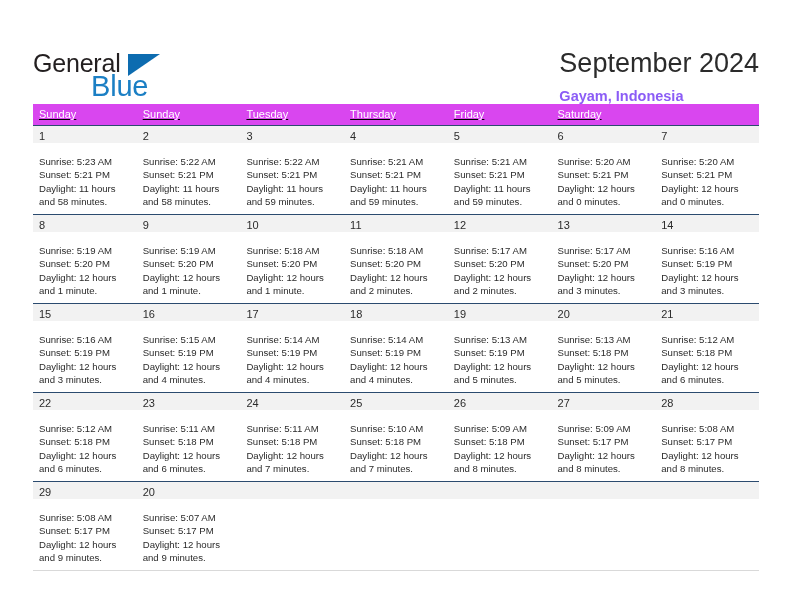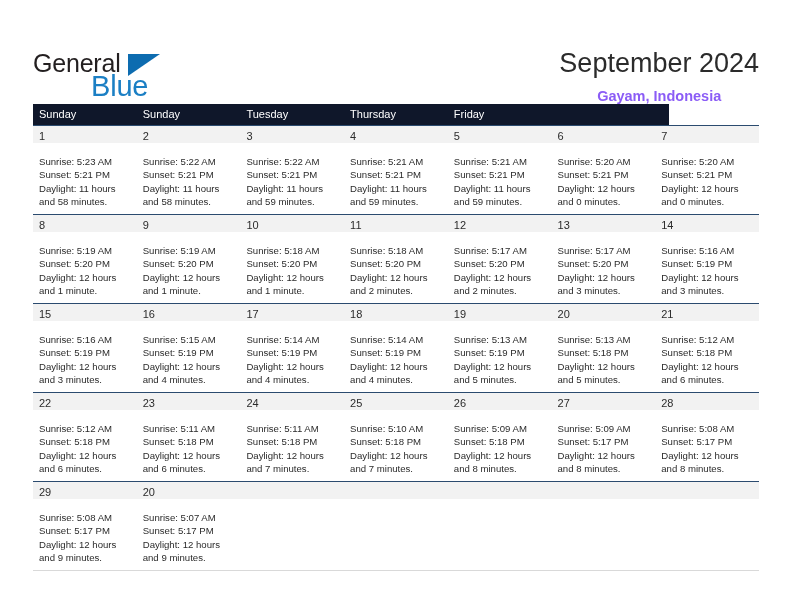--- a/index.html
+++ b/index.html
@@ -59,21 +59,21 @@
     top: 5px;
     width: 0;
     height: 0;
     border-left: 32px solid #0d6cb0;
     border-bottom: 22px solid transparent;
   }
   .title-block {
     position: absolute;
     right: 33px;
     top: 30px;
-    text-align: center;
+    text-align: left;
   }
   .cal-title {
     font-size: 27px;
     color: #2b2b2b;
     line-height: 34px;
     white-space: nowrap;
   }
   .cal-sub {
     font-size: 14.5px;
     color: #8b5cf6;
@@ -85,23 +85,24 @@
 
   
   .cal {
     position: absolute;
     left: 33px;
     top: 104px;
     width: 726px;
   }
   .dow-row {
     display: flex;
-    width: 636px;
+    width: 726px;
     height: 21px;
-    background: #0f172a;
+    background: #d946ef;
+    text-decoration: underline;
   }
   .dow {
     flex: 0 0 103.714px;
     width: 103.714px;
     box-sizing: border-box;
     padding-left: 6px;
     font-size: 11px;
     line-height: 21px;
     color: #ffffff;
     white-space: nowrap;
@@ -174,20 +175,21 @@
   </div>
 
   <div class="cal">
 
     <div class="dow-row">
       <div class="dow">Sunday</div>
       <div class="dow">Sunday</div>
       <div class="dow">Tuesday</div>
       <div class="dow">Thursday</div>
       <div class="dow">Friday</div>
+      <div class="dow">Saturday</div>
     </div>
 
     <div id="weeks-container">
         <div class="week">
           <div class="week-inner">
             <div class="cell">
               <div class="daynum-bar"><span class="daynum">1</span></div>
               <div class="cell-body">
                 <div class="line">Sunrise: 5:23 AM</div>
                 <div class="line">Sunset: 5:21 PM</div>

